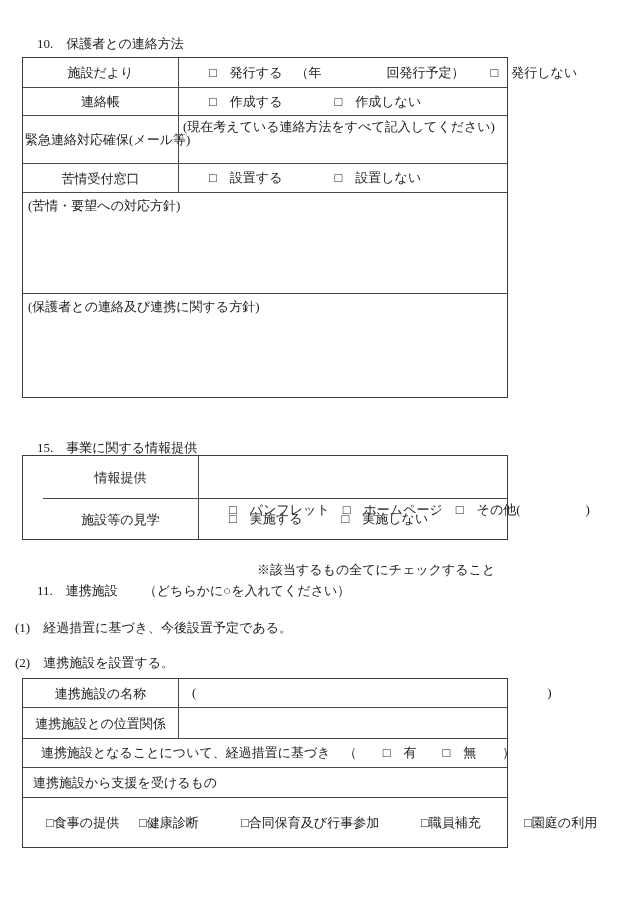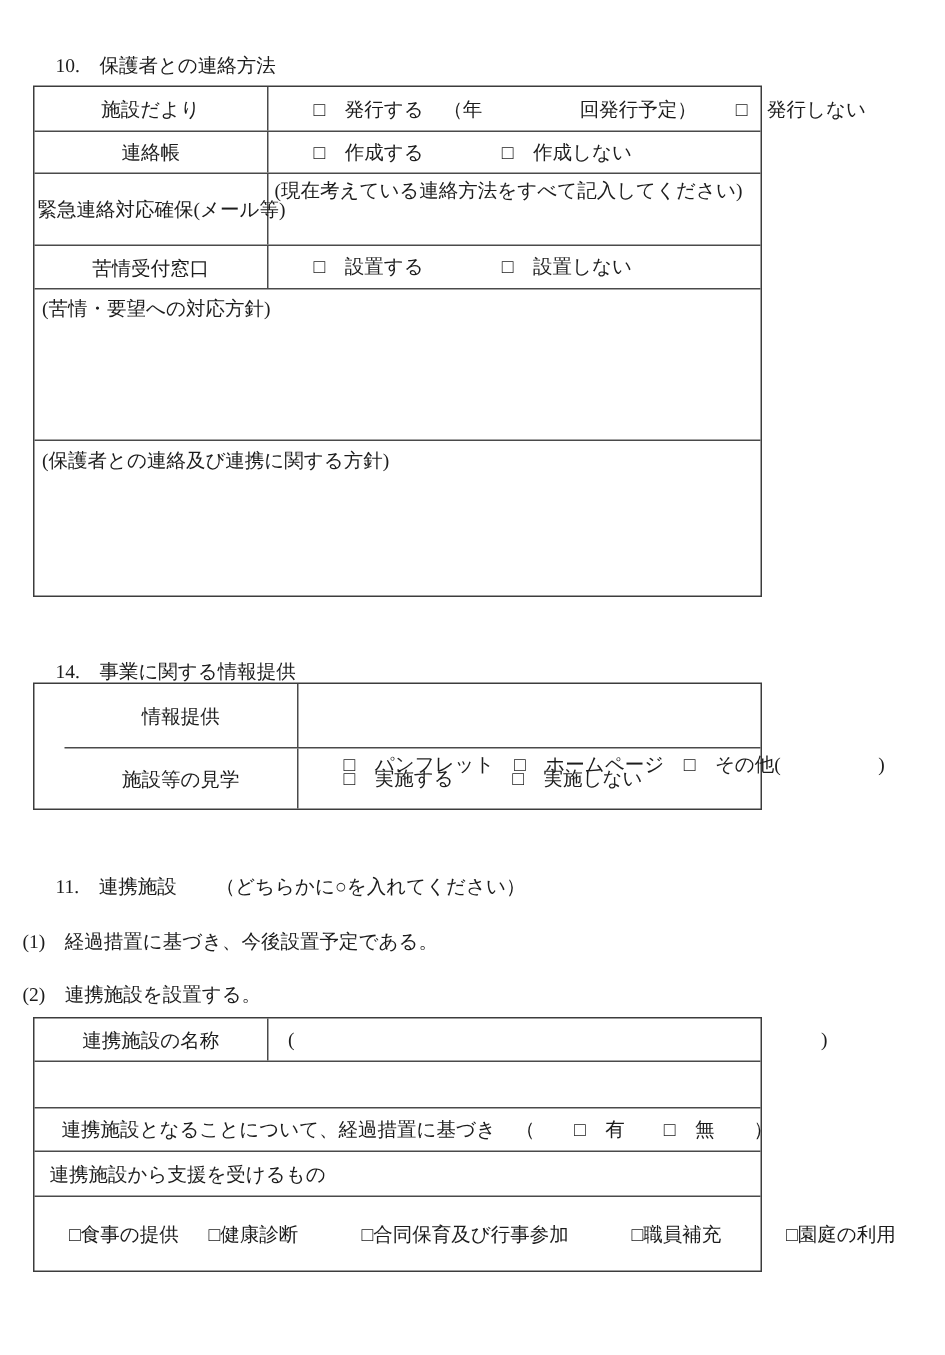--- a/index.html
+++ b/index.html
@@ -55,45 +55,47 @@
     <div class="cnt">□　設置する　　　　□　設置しない</div>
   </div>
   <div class="r" style="height:101px;">
     <div class="full" style="flex:1;">(苦情・要望への対応方針)</div>
   </div>
   <div class="r">
     <div class="full" style="flex:1;">(保護者との連絡及び連携に関する方針)</div>
   </div>
 </div>
 
-<div class="h" style="top:439px;">14.　事業に関する情報提供</div>
+<div class="h" style="top:439px;">15.　事業に関する情報提供</div>
 
 <div class="tbl" style="top:455px; height:85px;padding-left:20px;">
   <div class="r" style="height:43px;">
     <div class="lbl">情報提供</div>
     <div class="cnt2">
       <div>□　パンフレット　□　ホームページ　□　その他(　　　　　)</div>
+      <div class="ind">※該当するもの全てにチェックすること</div>
     </div>
   </div>
   <div class="r">
     <div class="lbl">施設等の見学</div>
     <div class="cnt">□　実施する　　　□　実施しない</div>
   </div>
 </div>
 
 <div class="h" style="top:582px;">11.　連携施設　　（どちらかに○を入れてください）</div>
 <div class="item" style="top:619px;">(1)　経過措置に基づき、今後設置予定である。</div>
 <div class="item" style="top:654px;">(2)　連携施設を設置する。</div>
 
 <div class="tbl" style="top:678px; height:170px;">
   <div class="r" style="height:29px;">
     <div class="lbl">連携施設の名称</div>
     <div class="cnt p13">(　　　　　　　　　　　　　　　　　　　　　　　　　　　)</div>
   </div>
   <div class="r" style="height:31px;">
+    <div class="lbl">連携施設との位置関係</div>
   </div>
   <div class="r" style="height:29px;">
     <div class="full mid" style="flex:1;">連携施設となることについて、経過措置に基づき　（　　□　有　　□　無　　）</div>
   </div>
   <div class="r" style="height:30px;">
     <div class="full head" style="flex:1;">連携施設から支援を受けるもの</div>
   </div>
   <div class="r chkrow">
     <span style="left:23px;">□食事の提供</span>
     <span style="left:116px;">□健康診断</span>

